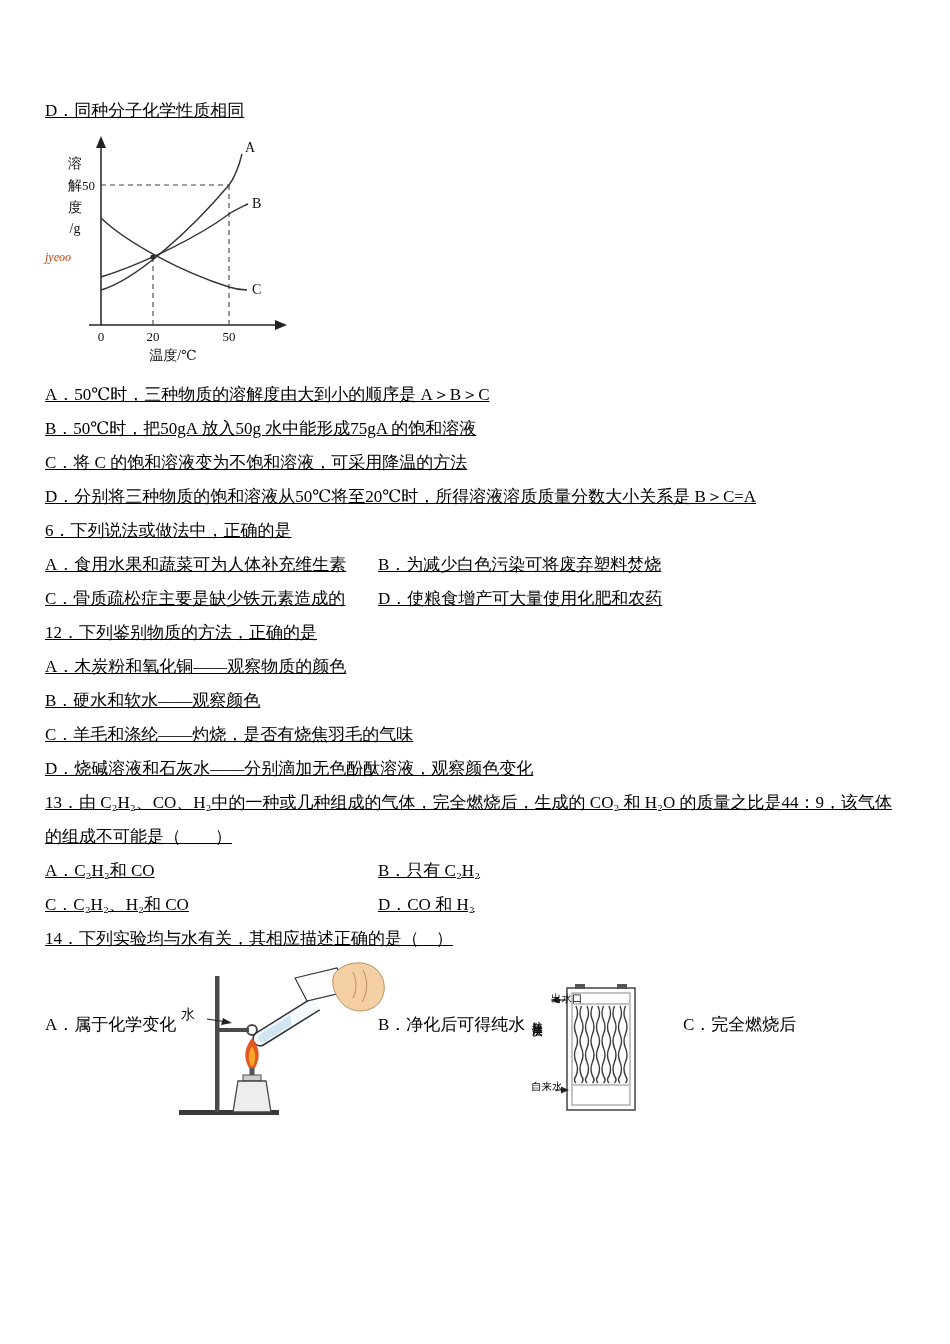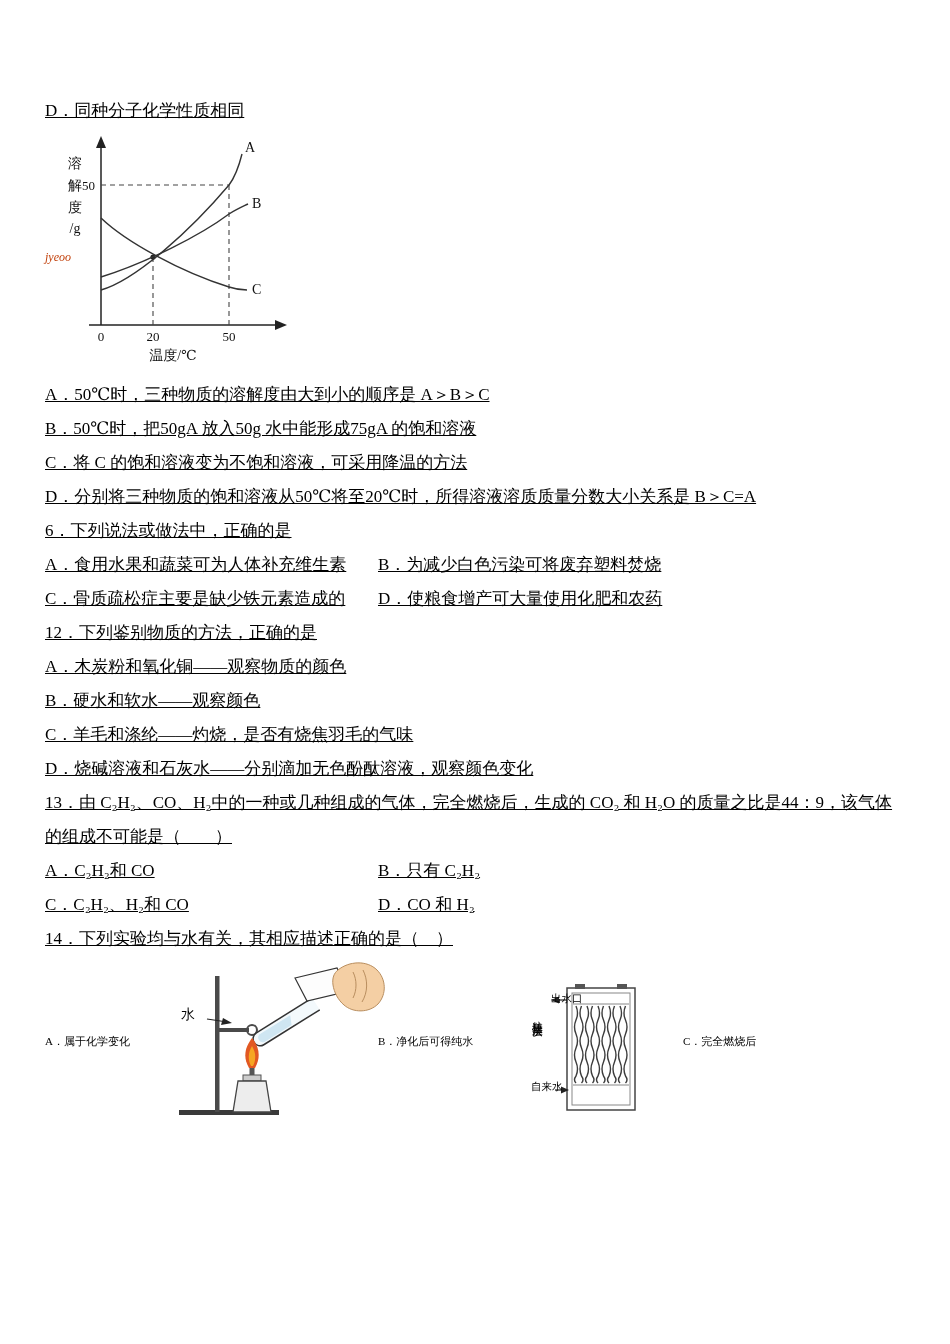--- a/index.html
+++ b/index.html
@@ -19,21 +19,21 @@
   .chart-wrap { position: relative; height: 246px; margin: 2px 0 2px 0; }
   .chart-svg text { font-size: 14px; fill: #111; font-family: "Liberation Serif", "DejaVu Serif", serif; }
   .chart-svg .tick { font-size: 13px; }
   .chart-svg .axis { stroke: #222; stroke-width: 1.5; }
   .chart-svg .axisfill { fill: #222; }
   .chart-svg .dash { stroke: #444; stroke-width: 1.1; stroke-dasharray: 5 4; }
   .chart-svg .curve { stroke: #333; stroke-width: 1.4; fill: none; }
   .watermark { position: absolute; left: 0; top: 120px; color: #c2410c; font-size: 12px; font-style: italic; }
 
   .figs { position: relative; height: 210px; margin-top: 2px; }
-  .figs .cap { position: absolute; top: 72px; font-size: 11px; line-height: 22px; white-space: nowrap; }
+  .figs .cap { position: absolute; top: 56px; font-size: 17px; line-height: 22px; white-space: nowrap; }
   .cap-a { left: 0; }
   .cap-b { left: 333px; }
   .cap-c { left: 638px; }
   .apparatus-fig { position: absolute; left: 112px; top: 0; width: 235px; height: 172px; }
   .filter-fig { position: absolute; left: 478px; top: 26px; width: 140px; height: 134px; }
   .fig-label { position: absolute; font-size: 12px; line-height: 13px; }
   .lbl-water { left: 24px; top: 50px; font-size: 14px; }
   .lbl-outlet { left: 0; top: 8px; font-size: 10.5px; margin-left: 28px; }
   .lbl-carbon { left: 8px; top: 29px; font-size: 10.5px; writing-mode: vertical-rl; letter-spacing: 1px; }
   .lbl-inlet { left: 8px; top: 96px; font-size: 10.5px; }

